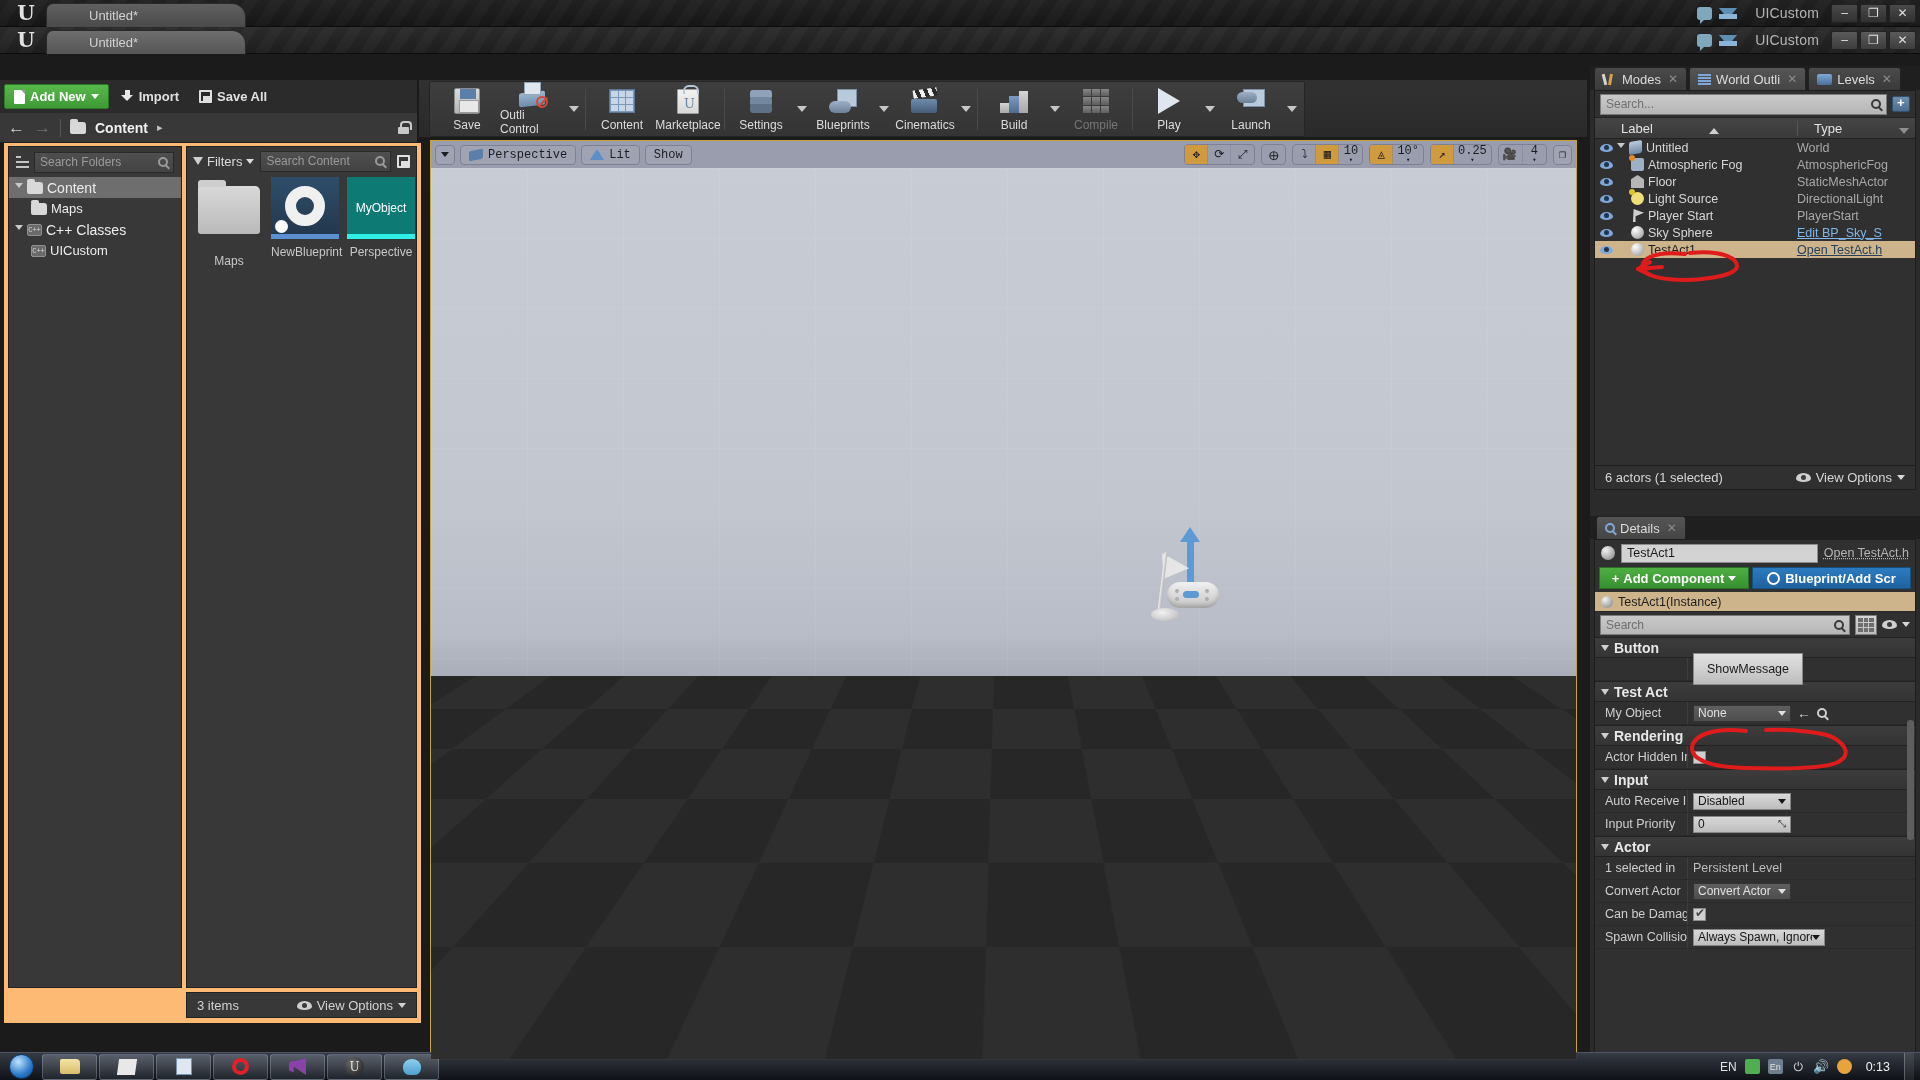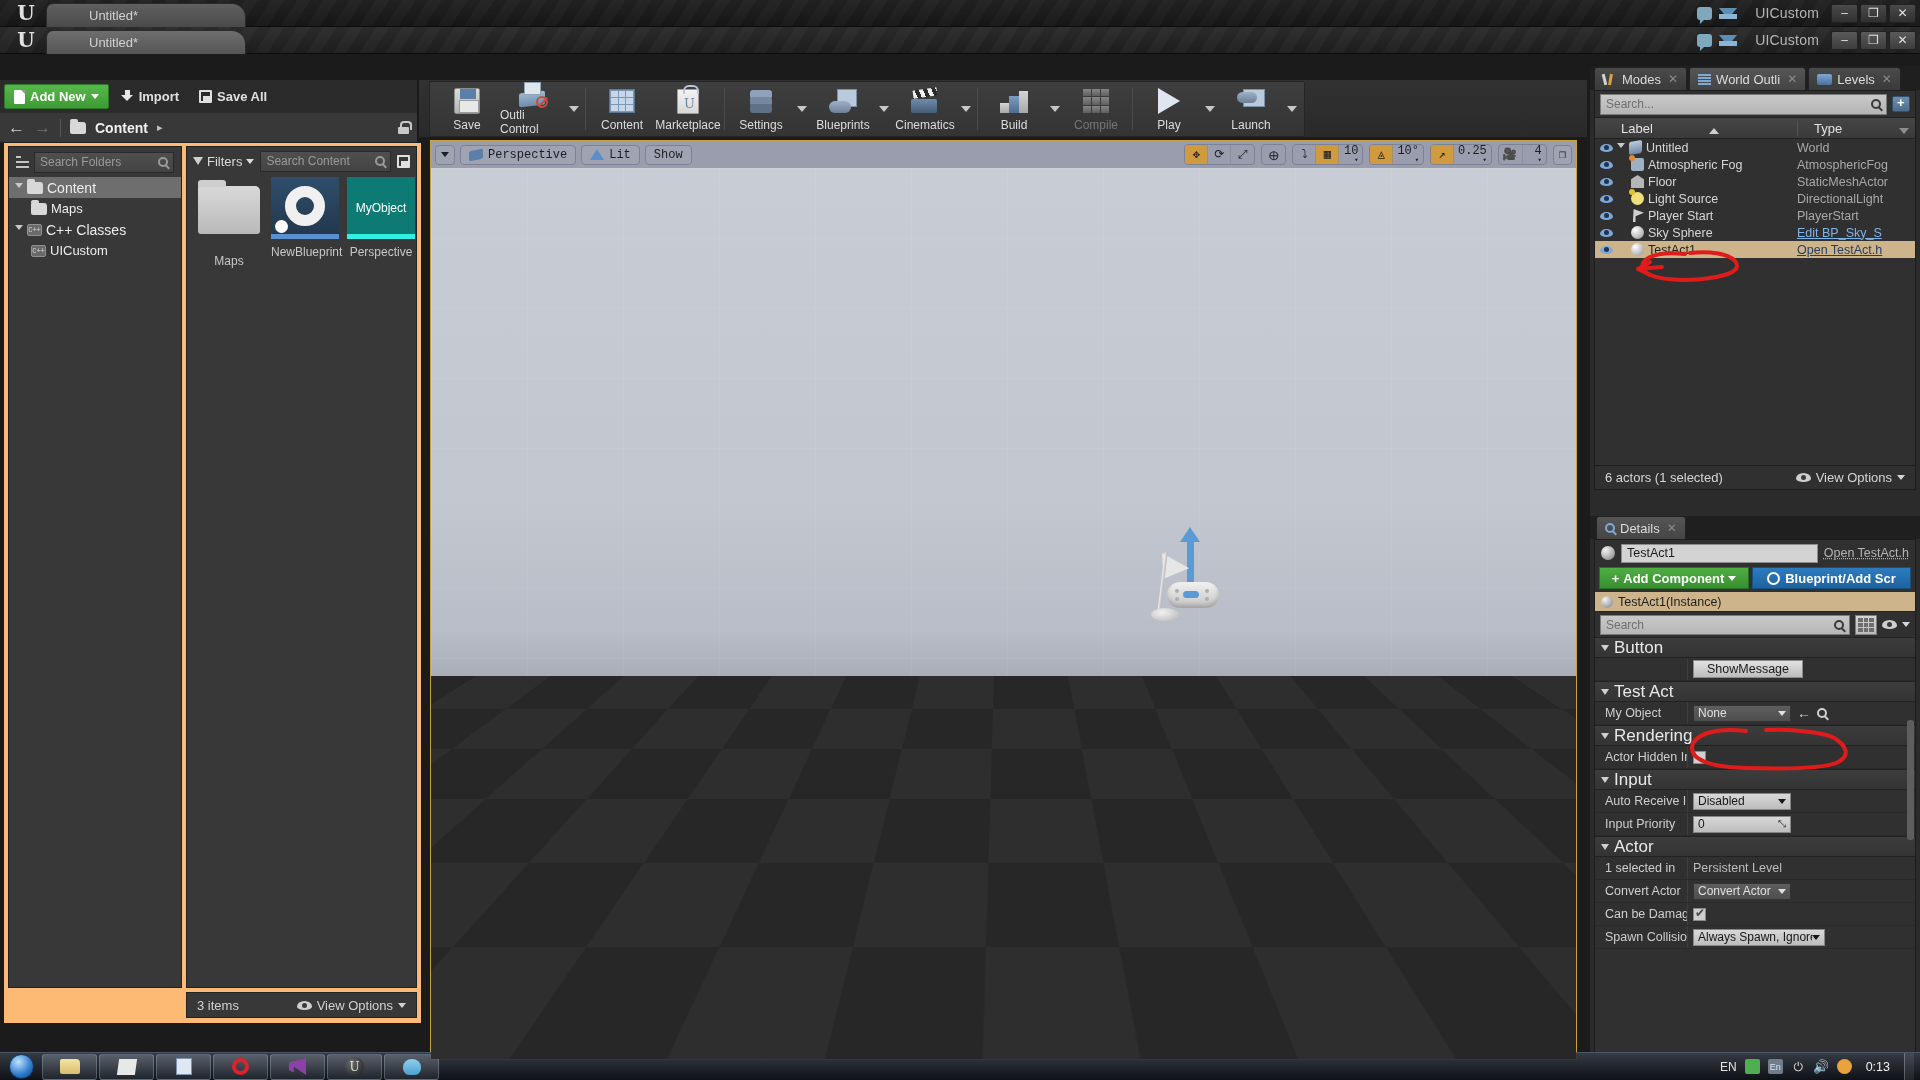--- a/index.html
+++ b/index.html
@@ -256,21 +256,21 @@
     height: 21px; display: flex; align-items: stretch;
     border: 1px solid #7d8196; border-radius: 4px; overflow: hidden; margin-left: 0;
   }
   .vp-cell {
     min-width: 23px; display: flex; align-items: center; justify-content: center;
     color: #1c1c22; font-size: 12px; padding: 0 4px; border-right: 1px solid rgba(125,129,150,0.5);
   }
   .vp-cell:last-child { border-right: none; }
   .vp-cell.on { background: #d09a3e; }
   .vp-right { margin-left: auto; display: flex; align-items: center; gap: 6px; }
-  .val-cell { flex-direction: column; gap: 0; line-height: 1; align-items: flex-end; }
+  .val-cell { flex-direction: column; gap: 0; line-height: 1; }
   .val-cell .tiny { font-size: 7px; }
   .persp-ico { width:14px;height:10px;background:#5b7fa8;border-radius:2px;transform:skewY(-12deg); }
   .lit-ico { width:0;height:0;border-left:7px solid transparent;border-right:7px solid transparent;border-bottom:11px solid #5b8ecb; }
   .vp-canvas { position: absolute; top: 27px; left: 0; right: 0; bottom: 0; overflow: hidden; }
   .sky {
     position:absolute; inset:0;
     background: linear-gradient(#c8ccd4 0%, #c2c6cf 38%, #b9bdc7 52%, #9fa4ae 60%, #8b9099 100%);
   }
   .skygrid {
     position:absolute; left:0; right:0; top:0; height:62%;
@@ -376,26 +376,26 @@
     flex:1; height:22px; display:flex; align-items:center; justify-content:center; gap:5px;
     background: linear-gradient(#2c7bc0,#1f639f); border:1px solid #15507f; color:#fff; font-weight:bold; font-size:13px;
     overflow:hidden; white-space:nowrap;
   }
   .bpgear { width:13px;height:13px;border:2px solid #fff;border-radius:50%;position:relative;flex:none; }
   .inst-row { height:19px; background:#ceb48b; display:flex; align-items:center; gap:5px; padding-left:6px; color:#1e1e1e; font-size:12.5px; }
   .det-search-row { height:26px; display:flex; align-items:center; gap:5px; padding: 4px 5px; border-top:1px solid #252525; }
   .det-sbox { flex:1; height:20px; background: linear-gradient(#c9c9c9,#b6b6b6); border:1px solid #7b7b7b; display:flex; align-items:center; padding:0 5px; color:#6f6f6f; font-size:12px; }
   .grid-btn { width:22px;height:20px;background:linear-gradient(#d6d6d6,#bcbcbc);border:1px solid #7d7d7d; display:grid;grid-template-columns:repeat(3,1fr);grid-template-rows:repeat(3,1fr);gap:1px;padding:2px; }
   .grid-btn i { background:#6e6e6e; }
-  .cat-header { height:21px; background: linear-gradient(#3c3c3c,#343434); display:flex; align-items:center; gap:5px; padding-left:6px; font-weight:normal; font-size:17px; color:#e8e8e8; border-top:1px solid #222; border-bottom:1px solid #222; }
+  .cat-header { height:21px; background: linear-gradient(#3c3c3c,#343434); display:flex; align-items:center; gap:5px; padding-left:6px; font-weight:bold; font-size:14px; color:#e8e8e8; border-top:1px solid #222; border-bottom:1px solid #222; }
   .cat-tri { width:0;height:0;border-left:4px solid transparent;border-right:4px solid transparent;border-top:6px solid #cfcfcf; }
   .prow { height:23px; display:flex; align-items:center; font-size:12.5px; color:#cfcfcf; border-bottom:1px solid #2a2a2a; }
   .prow .pl { width: 92px; padding-left: 10px; overflow:hidden; white-space:nowrap; }
   .prow .pv { flex:1; padding-left:5px; display:flex; align-items:center; gap:6px; border-left:1px solid #3d3d3d; height:100%; }
-  .sm-btn { height:18px; min-width:110px; background:linear-gradient(#e2e2e2,#bdbdbd); border:1px solid #8a8a8a; display:flex; align-items:center; justify-content:center; color:#1a1a1a; font-size:12.5px; }
+  .sm-btn { height:32px; min-width:110px; background:linear-gradient(#e2e2e2,#bdbdbd); border:1px solid #8a8a8a; display:flex; align-items:center; justify-content:center; color:#1a1a1a; font-size:12.5px; }
   .sel-box { height:17px; background:linear-gradient(#5e5e5e,#4e4e4e); border:1px solid #333; display:flex; align-items:center; padding:0 4px; color:#e0e0e0; font-size:12px; }
   .sel-box.lt { background:linear-gradient(#d8d8d8,#bdbdbd); border:1px solid #858585; color:#161616; }
   .sel-box .ph { flex:1; }
   .chk { width:13px;height:13px;background:#cfcfcf;border:1px solid #8a8a8a; }
   .chk.on { position:relative; }
   .chk.on:after { content:'✔'; position:absolute; left:1px; top:-3px; font-size:12px; color:#4a4a4a; }
   .larrow { color:#cfcfcf; font-size:14px; }
   .num-box { height:17px; background:linear-gradient(#d8d8d8,#bdbdbd); border:1px solid #858585; display:flex;align-items:center; padding:0 4px; color:#161616; font-size:12px; }
   .pvtext { color:#bdbdbd; }
   .det-scroll { position:absolute; right:1px; top:180px; width:7px; height:120px; background:#5e5e5e; border-radius:3px; }

